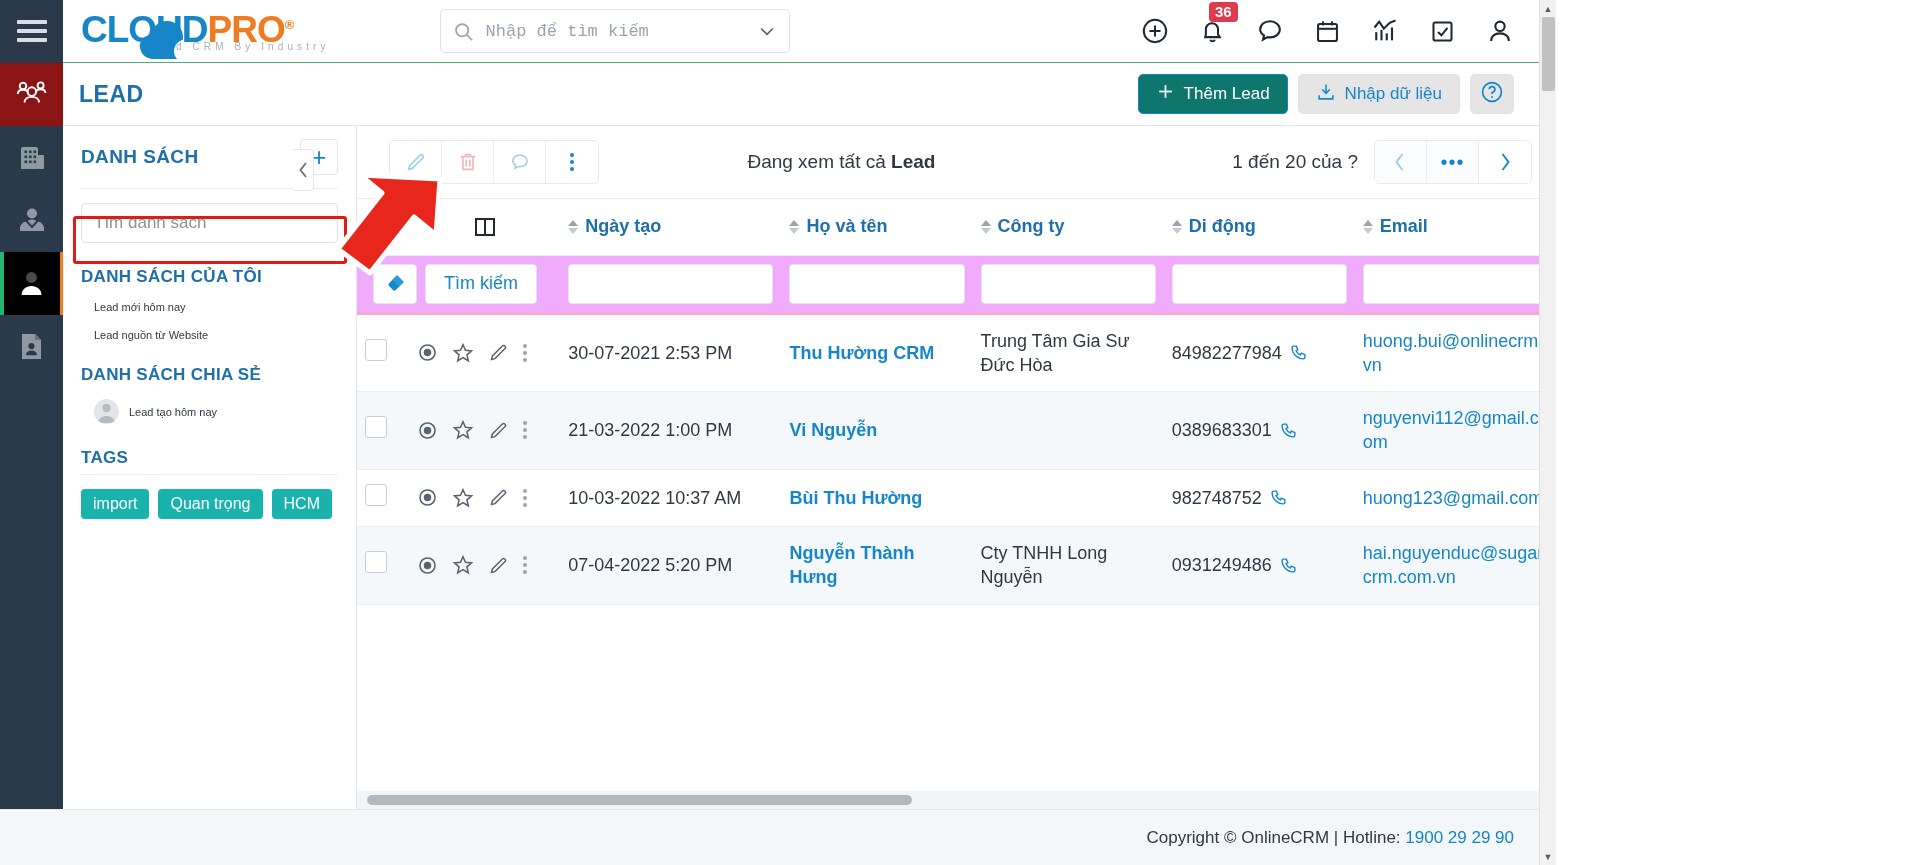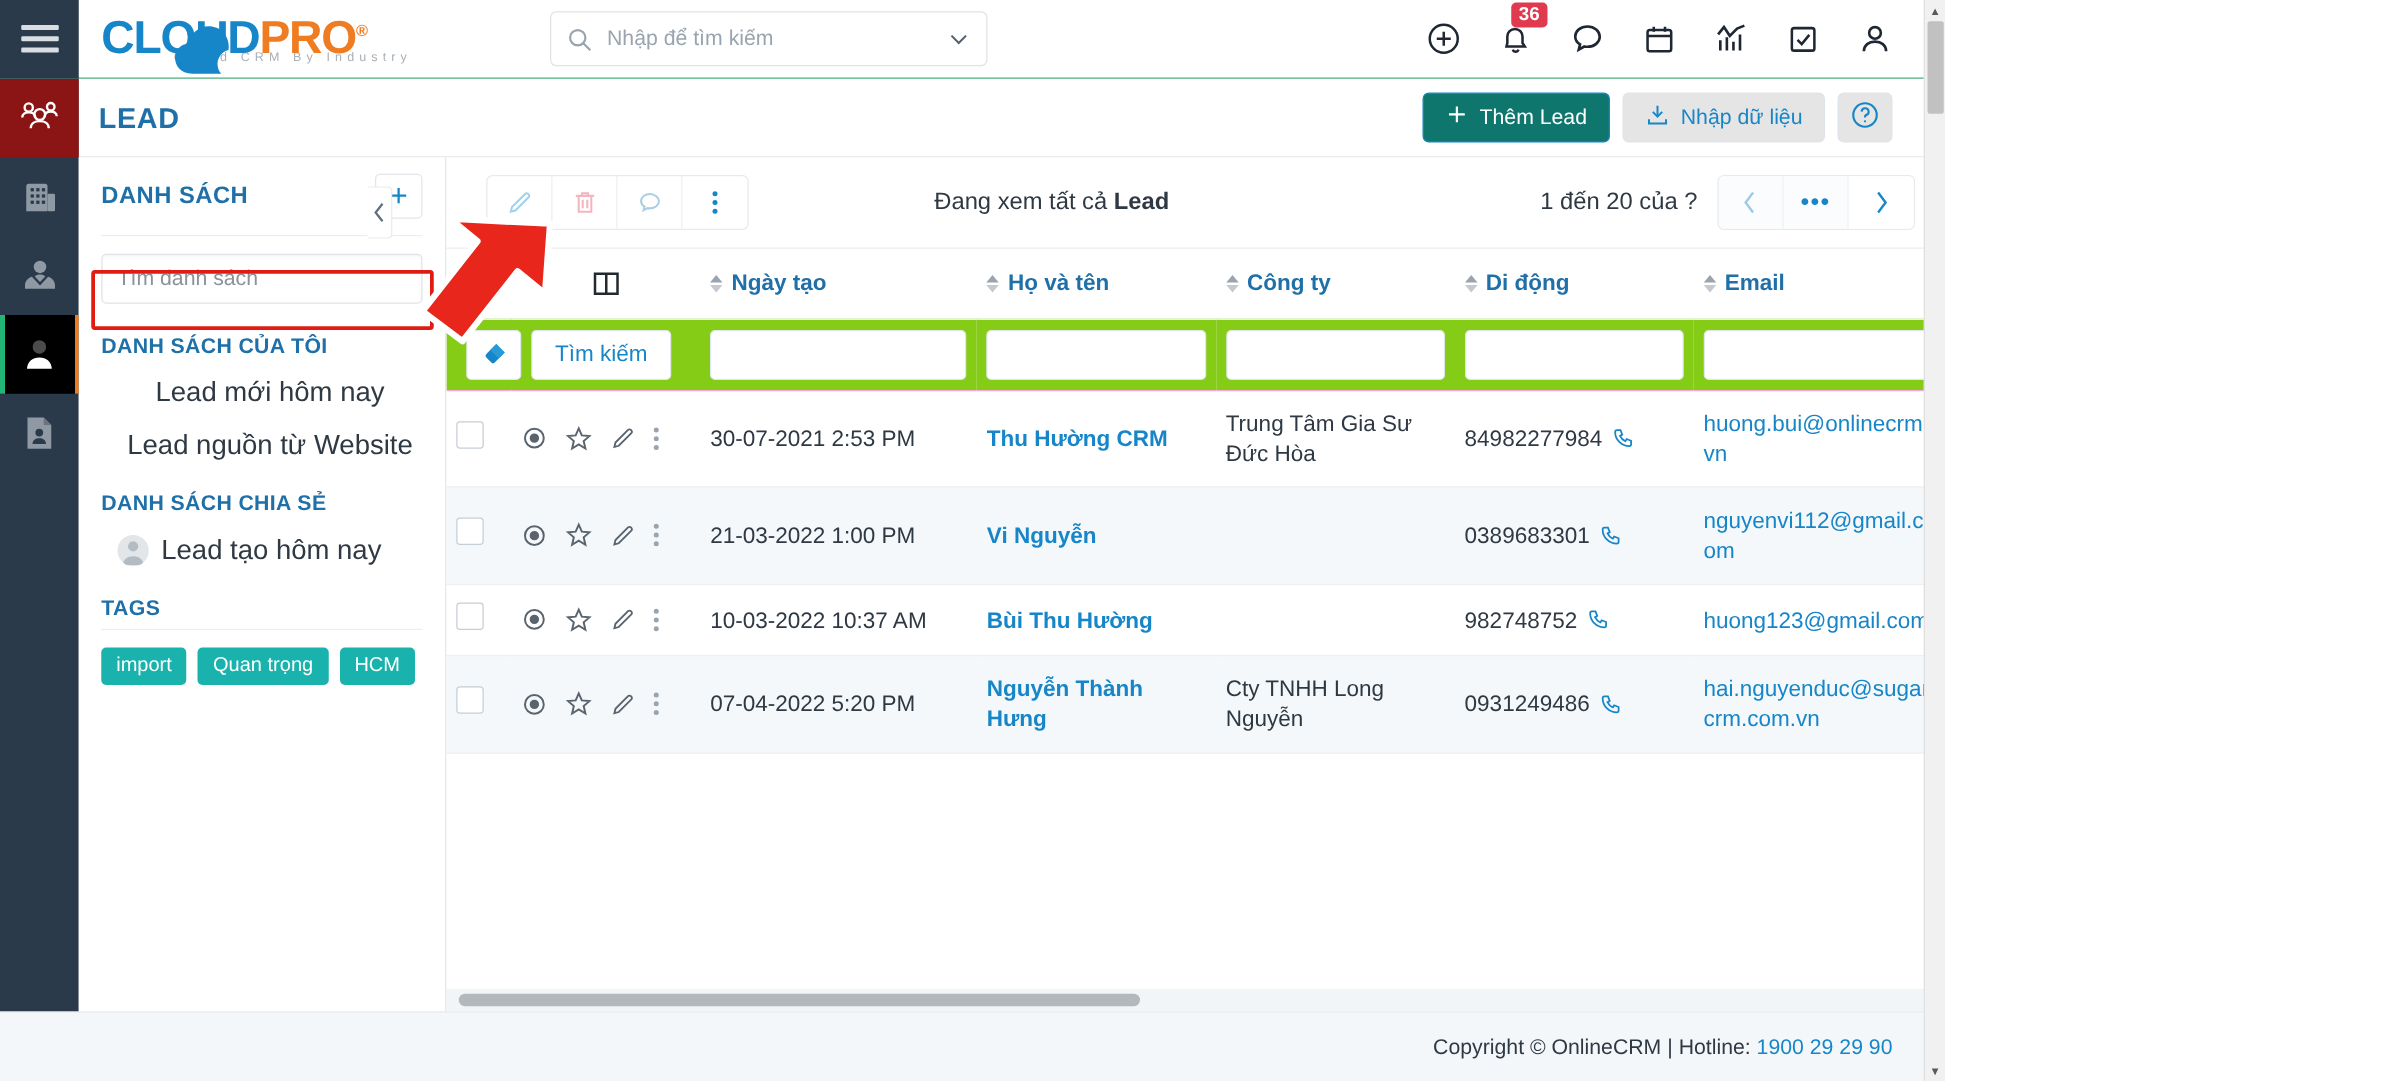--- a/index.html
+++ b/index.html
@@ -46,21 +46,21 @@
   .search-box {
     margin-left: 110px;
     width: 350px; height: 44px;
     border: 1px solid #dfe3e8; border-radius: 5px;
     display: flex; align-items: center; padding: 0 12px;
     background: #fff;
   }
   .search-box .sicon { color: #9aa4ae; margin-right: 10px; display:flex; }
   .search-box input {
     border: none; outline: none; flex: 1;
-    font-size: 17px; color: #444; font-family: Liberation Sans, sans-serif;
+    font-size: 17px; color: #444; font-family: Liberation Mono, monospace;
     background: transparent;
   }
   .search-box input::placeholder { color: #9aa4ae; }
   .search-box .caret { color: #6b7680; display:flex; }
 
   .top-icons { margin-left: auto; display: flex; align-items: center; gap: 30px; padding-right: 42px; }
   .topicon { position: relative; cursor: pointer; color: #1f2733; display: flex; align-items: center; justify-content: center; }
   .badge {
     position: absolute; top: -16px; left: 10px;
     background: #e03a4e; color: #fff;
@@ -126,21 +126,21 @@
     padding: 0 12px; font-size: 17px; color: #333; outline: none;
     font-family: "Liberation Sans", sans-serif; background: #fff;
     box-shadow: 0 1px 2px rgba(0,0,0,.05) inset;
   }
   .lp-search::placeholder { color: #8a929a; }
   .hl-box {
     position: absolute; left: 10px; top: 90px; width: 274px; height: 48px;
     border: 3px solid #e11b12; border-radius: 3px; pointer-events: none; z-index: 12;
   }
   .sect-title { color: #1f6fa8; font-size: 17px; font-weight: bold; margin: 16px 0 6px 0; letter-spacing: .3px; }
-  .lp-item { font-size: 22px; color: #2f3943; padding: 8px 0 8px 13px; cursor: pointer; text-align: center; }
+  .lp-item { font-size: 11px; color: #2f3943; padding: 8px 0 8px 13px; cursor: pointer; }
   .lp-item.shaded { background: #f6f7f8; display: flex; align-items: center; }
   .lp-item .dots { margin-left: auto; padding-right: 6px; color: #5a646e; letter-spacing: 0; }
   .lp-item.avatarrow { display: flex; align-items: center; gap: 10px; padding-left: 13px; }
   .av {
     width: 25px; height: 25px; border-radius: 50%; background: #e3e6e9;
     display: flex; align-items: flex-end; justify-content: center; overflow: hidden; flex-shrink: 0;
   }
   .tags-row { display: flex; gap: 9px; flex-wrap: wrap; padding-top: 14px; }
   .tag {
     background: #19b2ac; color: #fff; border-radius: 4px;
@@ -194,21 +194,21 @@
   .sortglyph { display: inline-flex; flex-direction: column; gap: 2px; color: #9aa4ae; }
   .sortglyph i {
     display: block; width: 0; height: 0; border-left: 5px solid transparent; border-right: 5px solid transparent;
   }
   .sortglyph i.up { border-bottom: 6px solid #9aa4ae; }
   .sortglyph i.dn { border-top: 6px solid #c3cad1; }
   .chkbox {
     width: 22px; height: 22px; border: 1px solid #c6ced5; border-radius: 3px; background: #fff;
     display: inline-block; cursor: pointer;
   }
-  .filterrow td { padding: 8px; border-bottom: 1px solid #f9a8d4; background: #84cc16; }
+  .filterrow td { padding: 8px; border-bottom: 3px solid #f9a8d4; background: #f0abfc; }
   .fbtns { display: flex; align-items: center; gap: 8px; padding-left: 8px; }
   .erase-btn {
     width: 44px; height: 40px; border: 1px solid #e2e6ea; border-radius: 4px; background: #fff;
     display: flex; align-items: center; justify-content: center; cursor: pointer;
   }
   .find-btn {
     height: 40px; border: 1px solid #e2e6ea; border-radius: 4px; background: #fff; color: #1686c8;
     font-size: 18px; padding: 0 18px; display: flex; align-items: center; cursor: pointer;
   }
   .finput {

